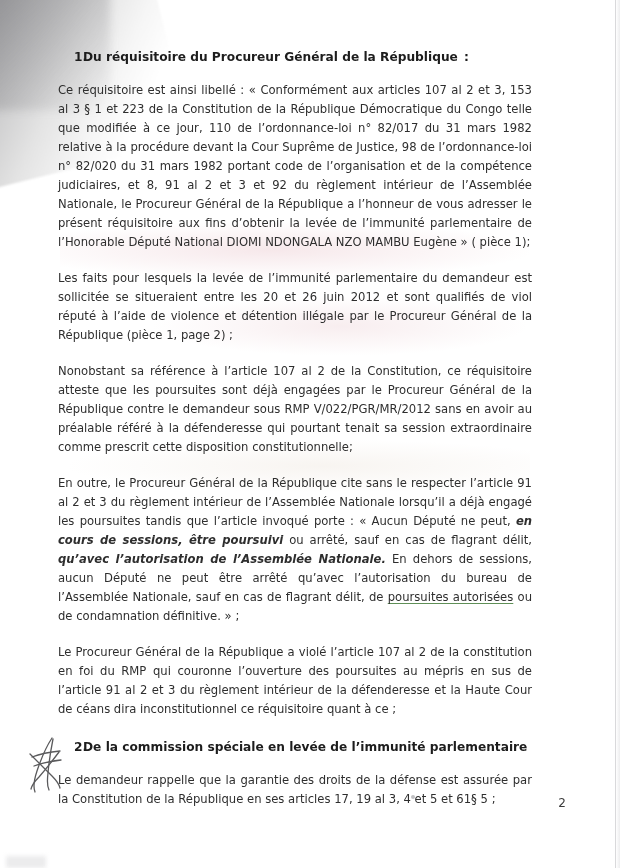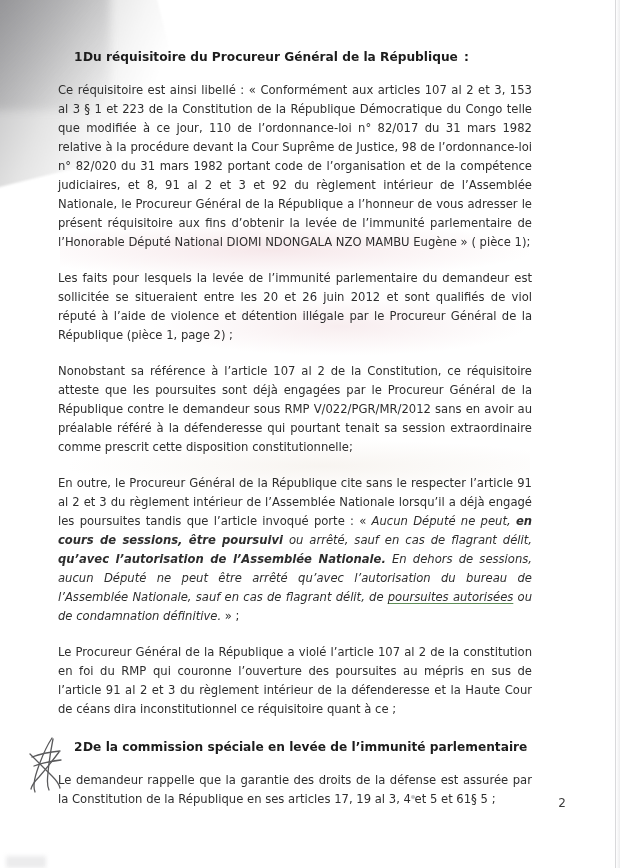--- a/index.html
+++ b/index.html
@@ -130,21 +130,21 @@
     padding-left: 2px;
   }
   p.para {
     margin: 0 0 17px 0;
     font-size: 11.6px;
     line-height: 19px;
     text-align: justify;
     text-justify: inter-word;
     color: #2e2e2e;
   }
-  .i  { font-style: italic; }
+  .i  { }
   .bi { font-style: italic; font-weight: bold; }
   .ul-green {
     text-decoration: underline;
     text-decoration-color: #5f8f57;
     text-underline-offset: 2px;
   }
 
   
   .signature {
     position: absolute;

